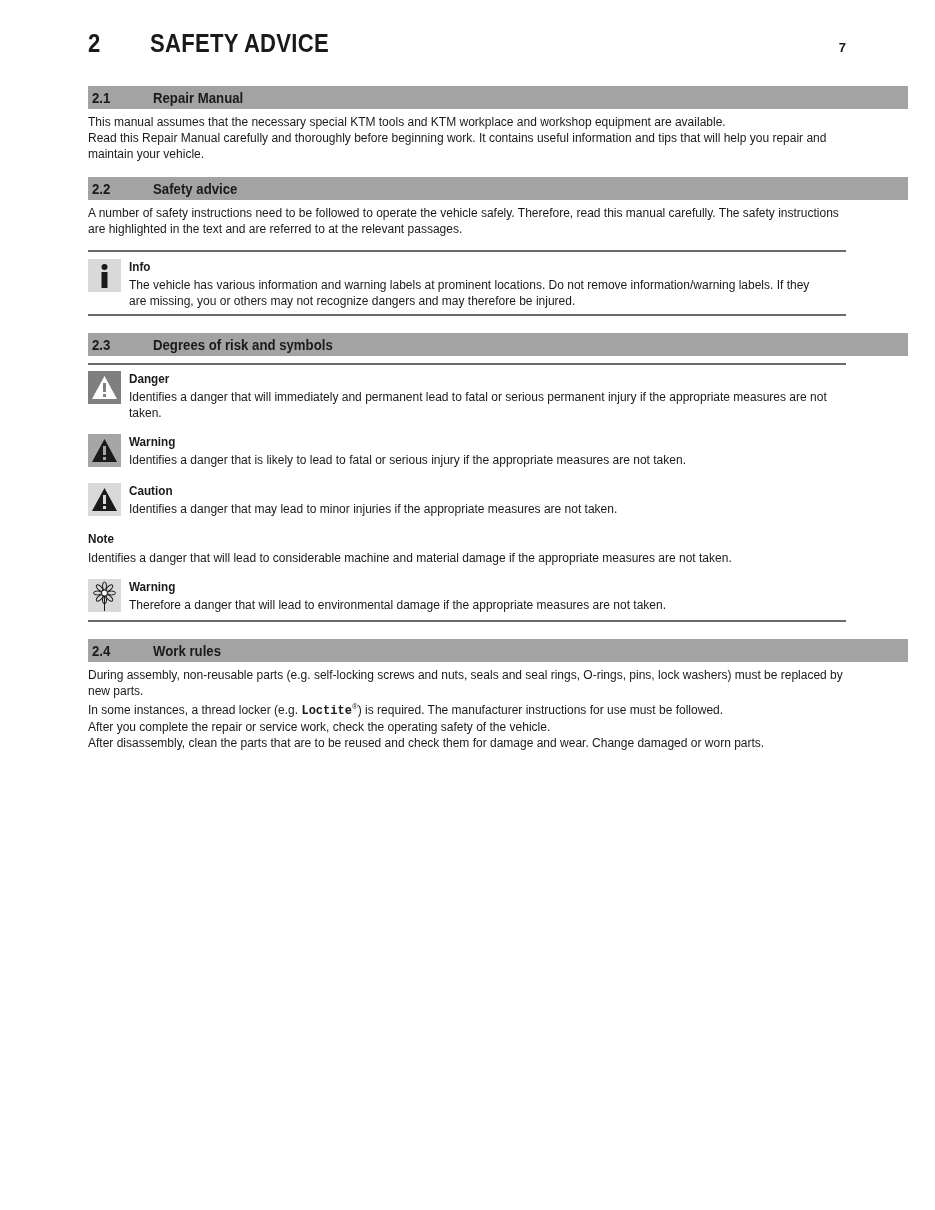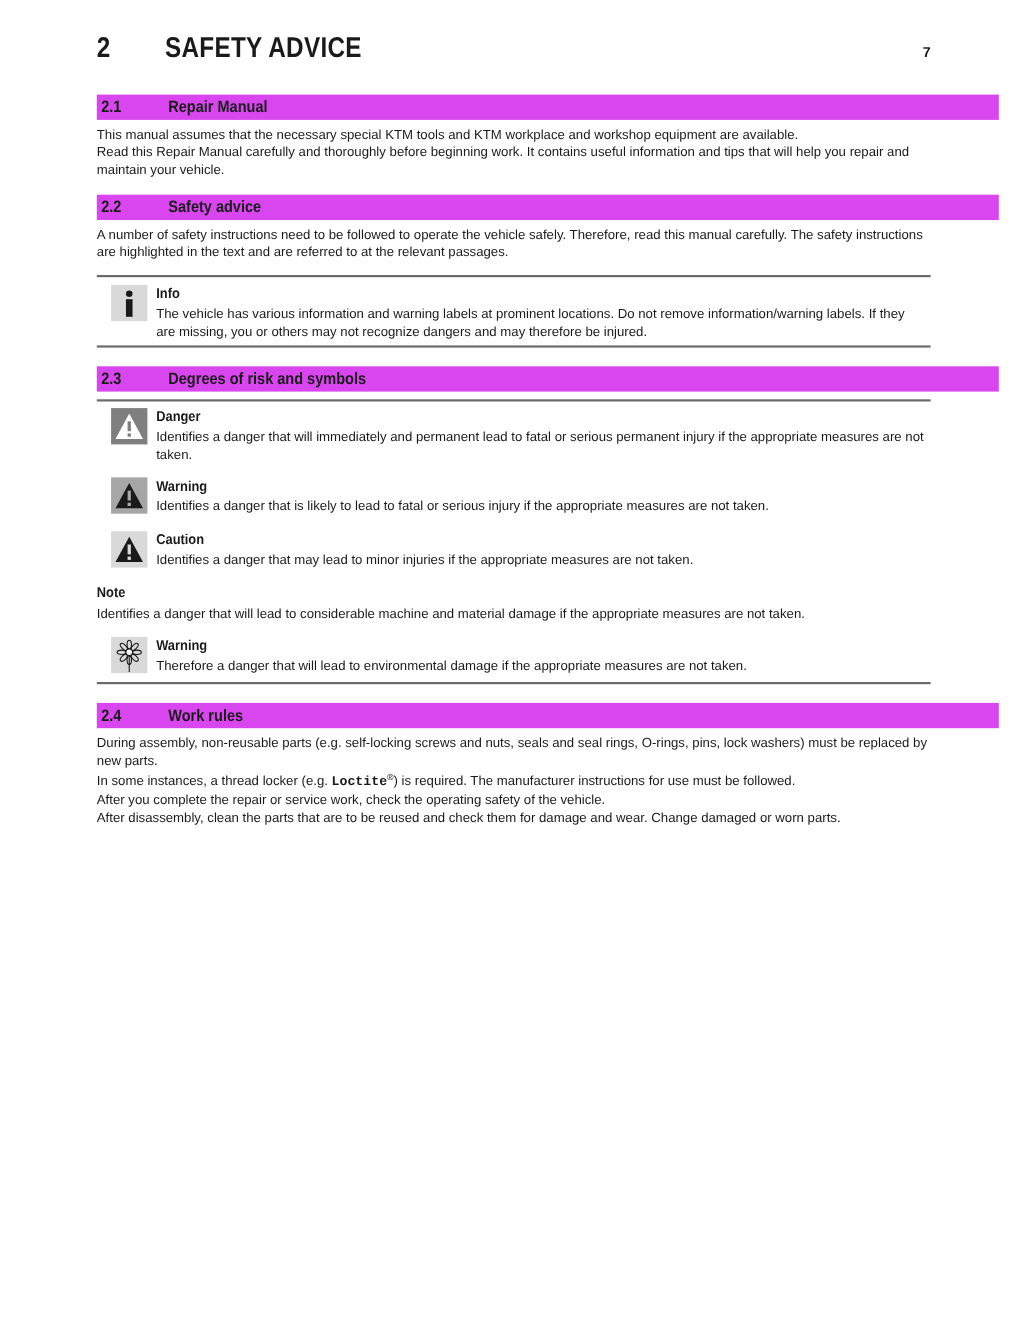--- a/index.html
+++ b/index.html
@@ -2,27 +2,27 @@
 <html><head>
 <meta charset="utf-8">
 <style>
   html, body { margin: 0; padding: 0; background: #ffffff; }
   body { width: 935px; height: 1210px; position: relative; font-family: "Liberation Sans", sans-serif; color: #1a1a1a; overflow: hidden; }
   .page { position: absolute; left: 88px; top: 0; width: 758px; }
   .chapter { position: absolute; left: 0; top: 28px; width: 758px; height: 34px; }
   .chapter-num { position: absolute; left: 0; top: 0; font-size: 26px; font-weight: bold; transform: scaleX(0.85); transform-origin: left; letter-spacing: 0.5px; }
   .chapter-title { position: absolute; left: 62px; top: 0; font-size: 26px; font-weight: bold; transform: scaleX(0.85); transform-origin: left; letter-spacing: 0.3px; }
   .page-number { position: absolute; right: 0; top: 12px; font-size: 13px; font-weight: bold; }
-  .sec-bar { position: absolute; left: 0; width: 820px; height: 23px; background: #d946ef; }
+  .sec-bar { position: absolute; left: 0; width: 820px; height: 23px; background: #a3a3a3; }
   .sec-num { position: absolute; left: 4px; top: 3px; font-size: 15px; font-weight: bold; transform: scaleX(0.88); transform-origin: left; }
   .sec-title { position: absolute; left: 65px; top: 3px; font-size: 15px; font-weight: bold; transform: scaleX(0.88); transform-origin: left; white-space: nowrap; }
   .para { position: absolute; left: 0; width: 758px; font-size: 12px; line-height: 16px; transform-origin: left top; }
   .para p { margin: 0; }
   .rule { position: absolute; left: 0; width: 758px; height: 0; border-top: 2px solid #6a6a6a; }
-  .notice { position: absolute; left: 13px; width: 758px; }
+  .notice { position: absolute; left: 0; width: 758px; }
   .notice-icon { position: absolute; left: 0; top: 0; width: 33px; height: 33px; }
   .notice-title { position: absolute; left: 41px; top: 0; font-size: 13px; font-weight: bold; line-height: 16px; transform: scaleX(0.9); transform-origin: left; }
   .notice-text { position: absolute; left: 41px; top: 18px; width: 700px; font-size: 12px; line-height: 16px; }
   .note-title { position: absolute; left: 0; font-size: 13px; font-weight: bold; transform: scaleX(0.9); transform-origin: left; }
   b.loctite { font-weight: bold; font-family: Liberation Mono, monospace; }
   sup { font-size: 8px; }
 </style>
 </head>
 <body>
 

